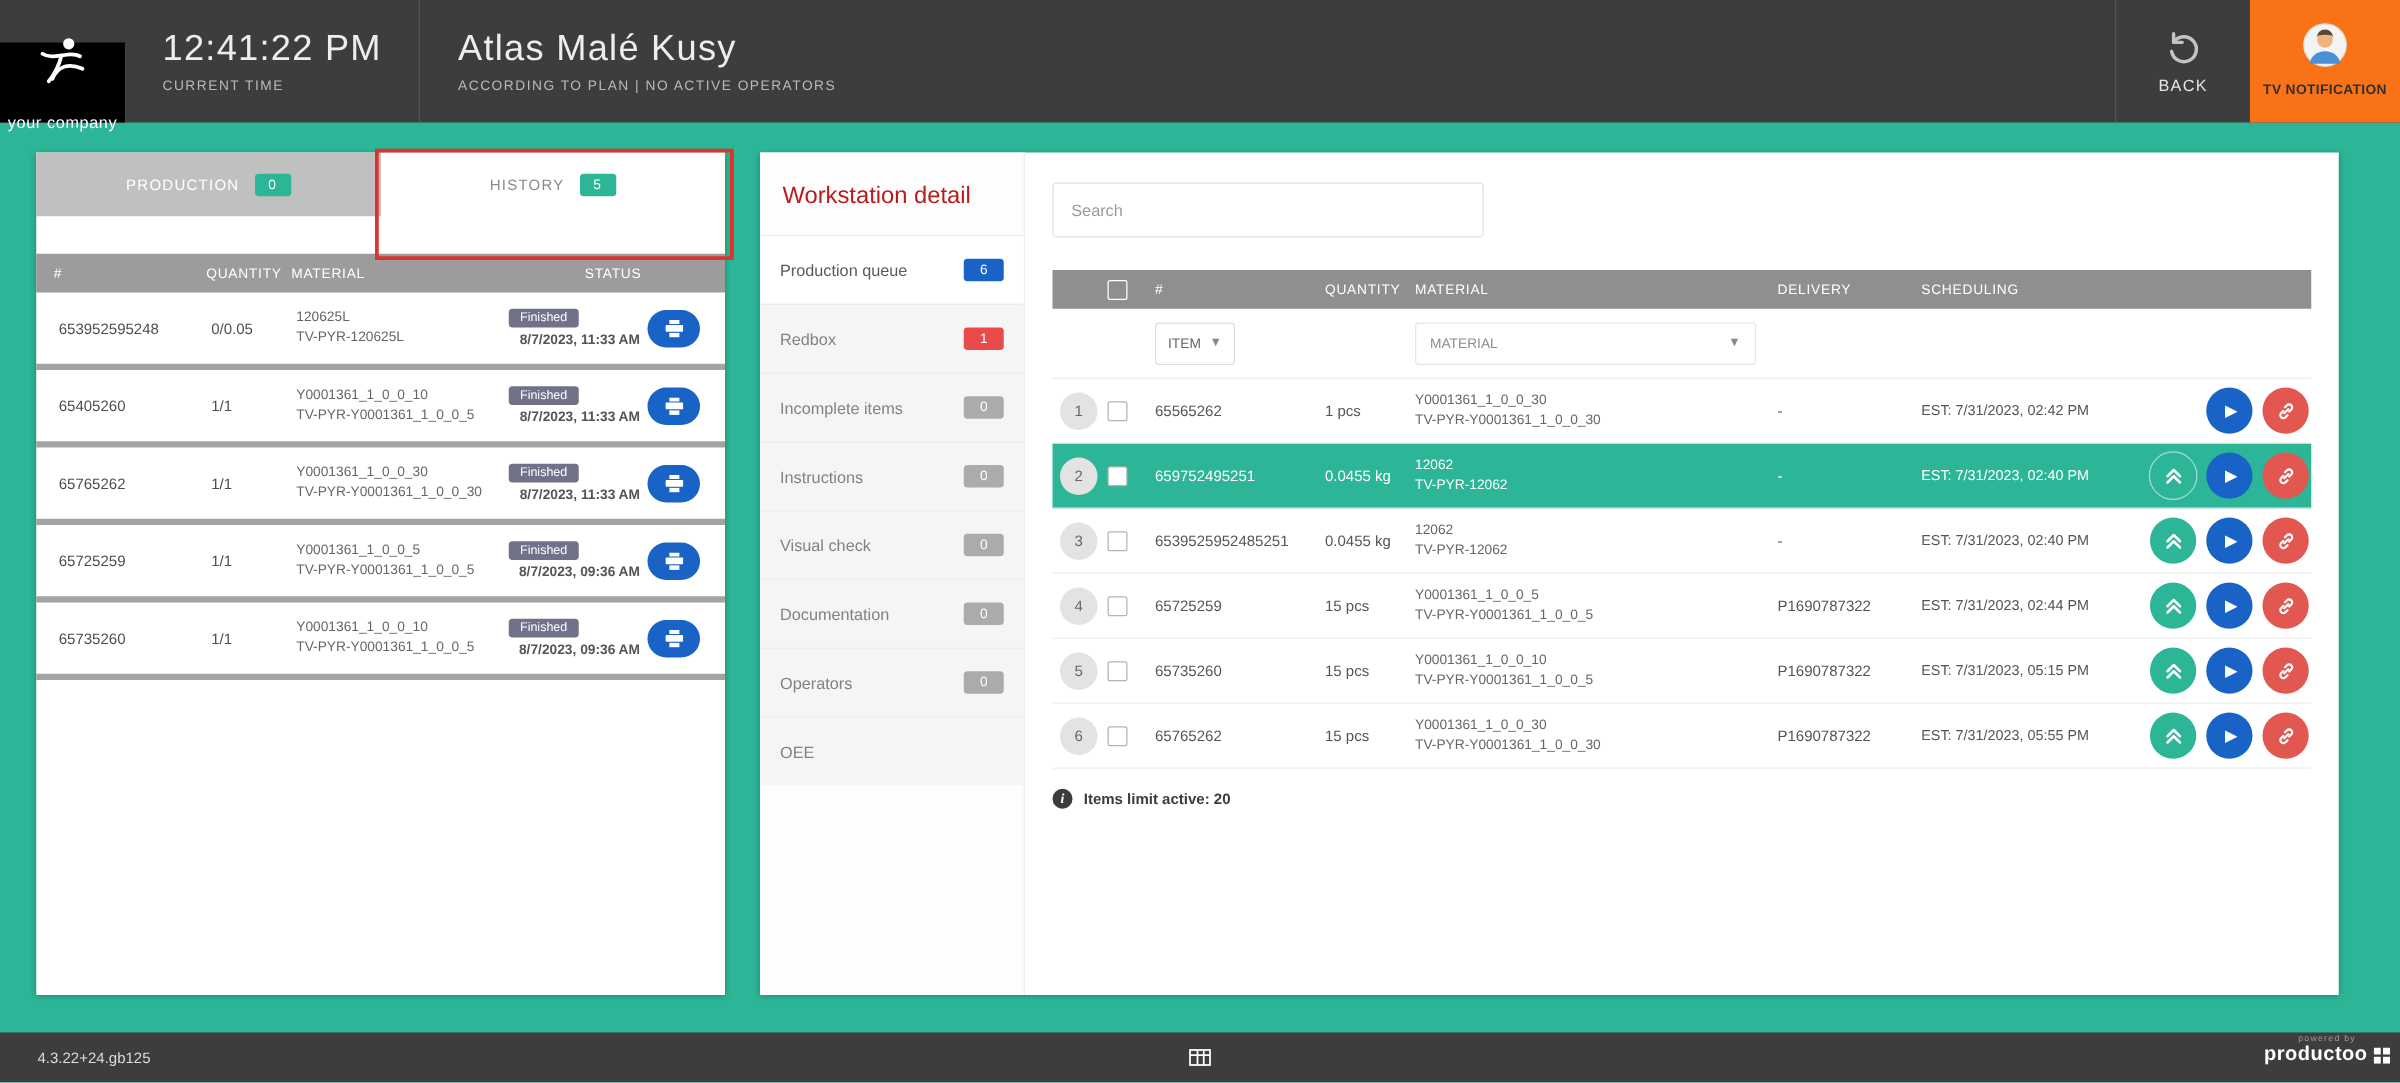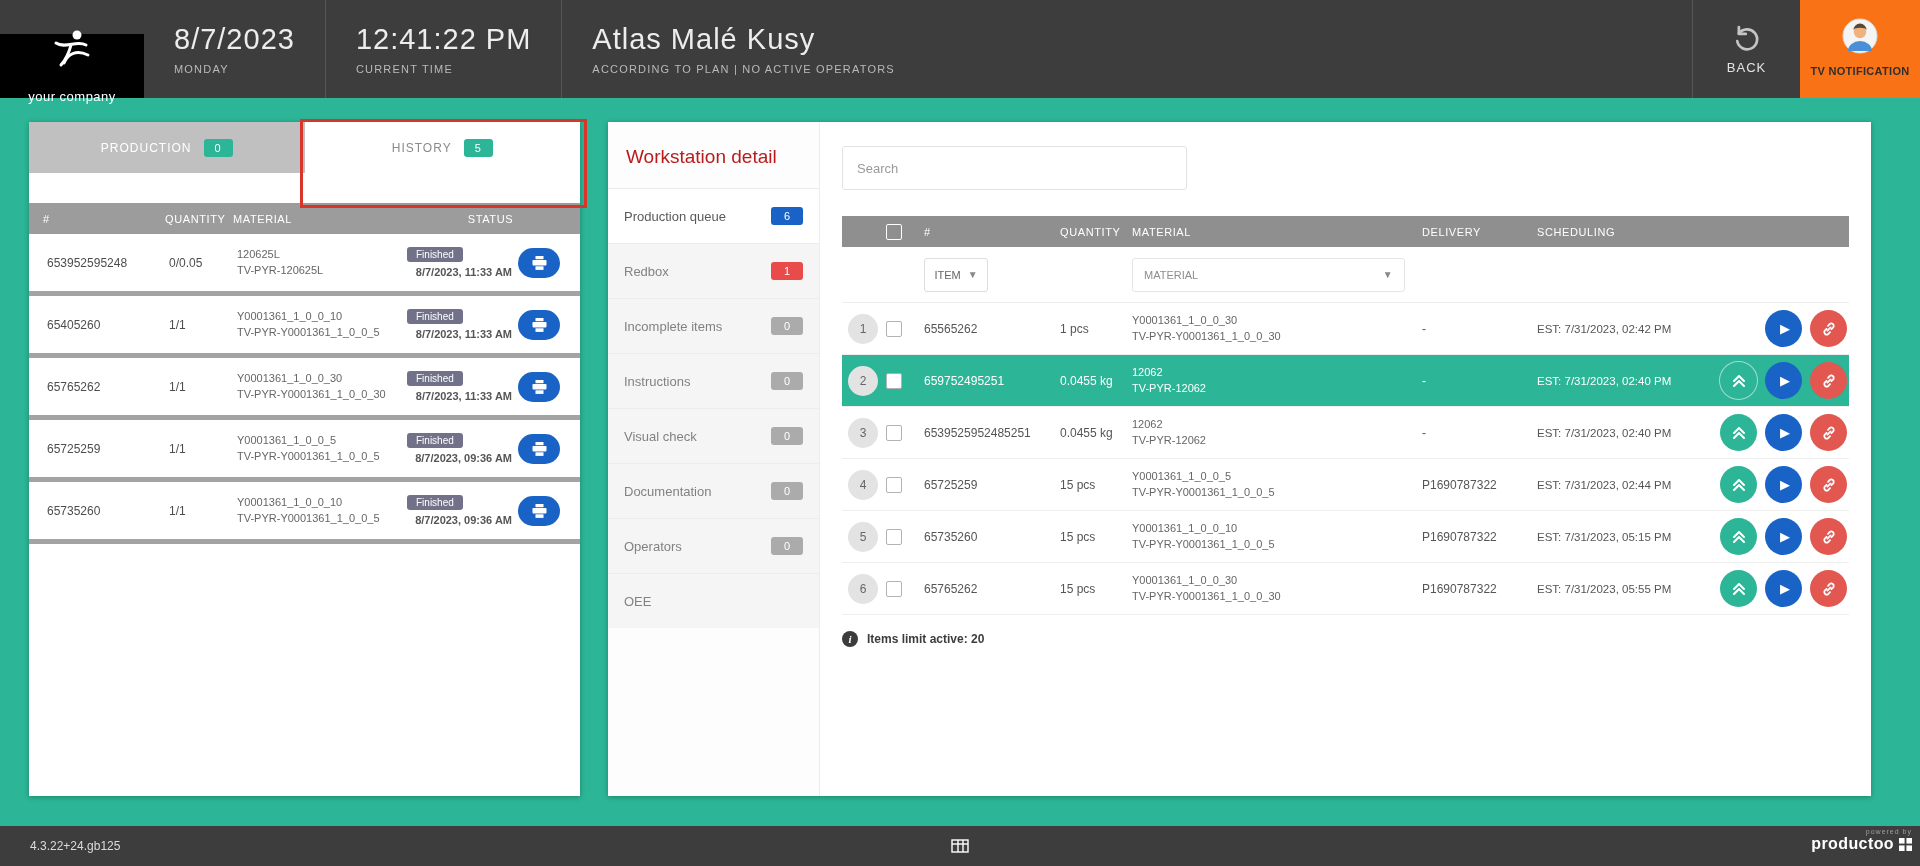--- a/index.html
+++ b/index.html
@@ -7,21 +7,21 @@
   body {
     font-family:"Liberation Sans", sans-serif;
     background:#2cb596;
     overflow:hidden;
     position:relative;
   }
   .app { position:relative; width:1920px; height:866px; }
 
   
   .header { height:98px; background:#3d3d3d; display:flex; align-items:stretch; }
-  .logo-box { width:144px; background:#000; display:flex; flex-direction:column; align-items:center; justify-content:center; gap:17px;margin-top:34px; }
+  .logo-box { width:100px; background:#000; display:flex; flex-direction:column; align-items:center; justify-content:center; gap:17px;margin-top:34px; }
   .logo-text { font-size:13px; color:#fff; letter-spacing:.5px; }
   .hblock { padding:0 30px; display:flex; flex-direction:column; justify-content:center; border-right:1px solid #555; }
   .hblock.first { border-left:none; }
   .hmain { font-size:29px; color:#ededed; letter-spacing:1px; font-weight:400; }
   .hsub { font-size:11px; color:#b9b9b9; letter-spacing:1.2px; margin-top:7px; }
   .hspacer { flex:1; }
   .back-btn { width:108px; display:flex; flex-direction:column; align-items:center; justify-content:center; border-left:1px solid #555; cursor:pointer; }
   .back-label { font-size:13px; color:#e3e3e3; letter-spacing:1px; margin-top:3px; }
   .tv-btn { width:120px; background:#f97316; display:flex; flex-direction:column; align-items:center; justify-content:center; gap:5px; cursor:pointer; }
   .tv-label { font-size:11px; font-weight:bold; color:#2f2f2f; text-align:center; line-height:1.5; letter-spacing:.3px; }
@@ -84,44 +84,40 @@
   .abtn.link { background:#e25750; }
   .play-glyph { color:#fff; font-size:13px; margin-left:3px; }
 
   .note-row { display:flex; align-items:center; gap:9px; margin-top:16px; font-size:12px; color:#3c3c3c; font-weight:bold; }
   .info-icon { width:16px; height:16px; border-radius:50%; background:#3c3c3c; color:#fff; font-size:11px; display:flex; align-items:center; justify-content:center; font-family:"Liberation Serif",serif; font-style:italic; }
 
   
   .footer { position:absolute; left:0; bottom:0; width:1920px; height:40px; background:#3d3d3d; display:flex; align-items:center; }
   .version { padding-left:30px; font-size:12px; color:#dcdcdc; }
   .grid-icon { position:absolute; left:50%; transform:translateX(-50%); display:flex; align-items:center; }
-  .brand { position:absolute; right:8px; top:2px; display:flex; flex-direction:column; align-items:flex-end; }
+  .brand { position:absolute; right:8px; top:2px; display:flex; flex-direction:column; align-items:center; }
   .powered { font-size:7px; color:#9d9d9d; letter-spacing:1px; }
   .brand-name { font-size:16px; font-weight:bold; color:#fff; letter-spacing:.4px; display:flex; align-items:center; gap:5px; }
 </style>
 </head>
 <body>
 
 <div class="app">
 
   <div class="header">
     <div class="logo-box">
       <span>
         <svg width="46" height="40" viewBox="0 0 46 40" fill="none" stroke="#fff" stroke-width="3" stroke-linecap="round">
           <circle cx="28" cy="7" r="4.5" fill="#fff" stroke="none"></circle>
           <path d="M7 15 C16 21 28 12 37 17"></path>
           <path d="M15 35 C19 25 28 22 39 27"></path>
           <path d="M22 17 C20 25 17 31 12 37"></path>
         </svg>
       </span>
       <span class="logo-text">your company</span>
-    </div>
-    <div class="hblock first">
-      <div class="hmain">8/7/2023</div>
-      <div class="hsub">MONDAY</div>
     </div>
     <div class="hblock">
       <div class="hmain">12:41:22 PM</div>
       <div class="hsub">CURRENT TIME</div>
     </div>
     <div class="hblock" style="border-right:none;">
       <div class="hmain">Atlas Malé Kusy</div>
       <div class="hsub">ACCORDING TO PLAN | NO ACTIVE OPERATORS</div>
     </div>
     <div class="hspacer"></div>

